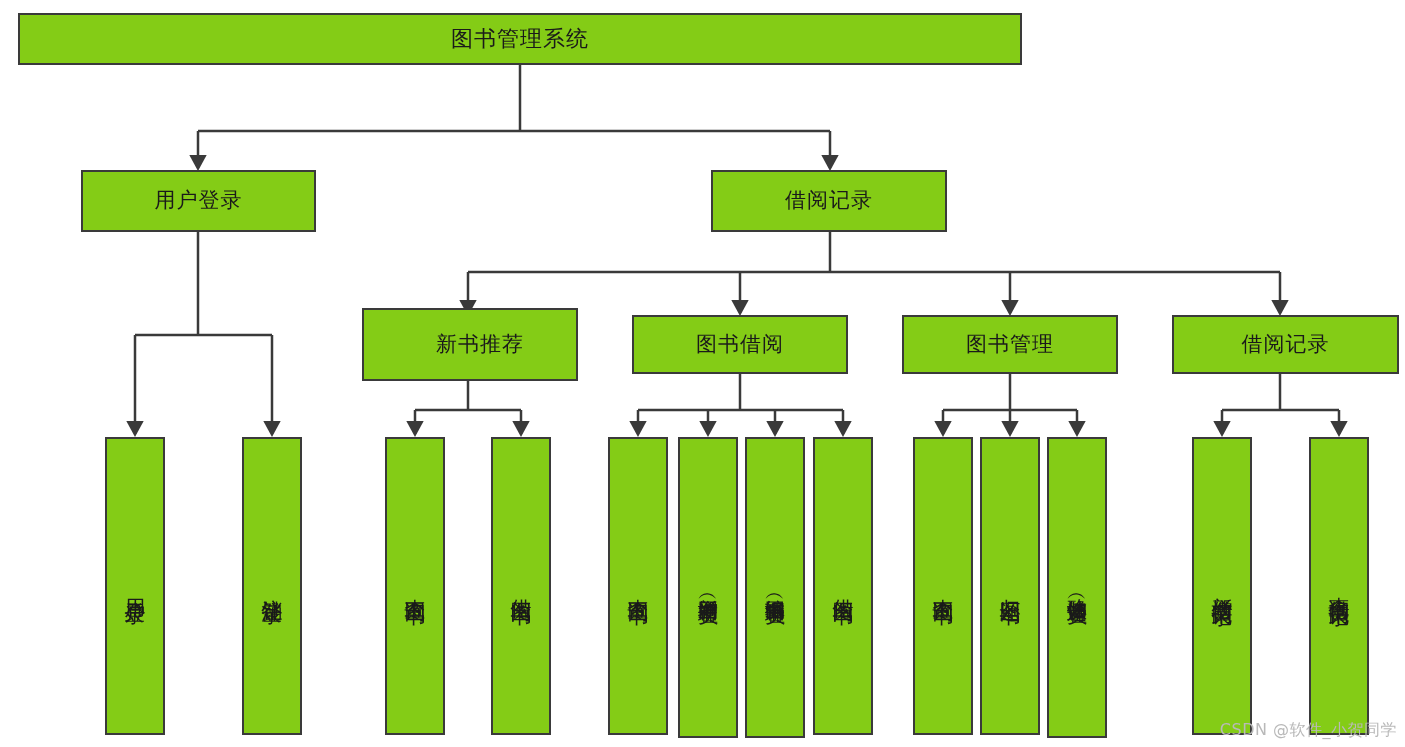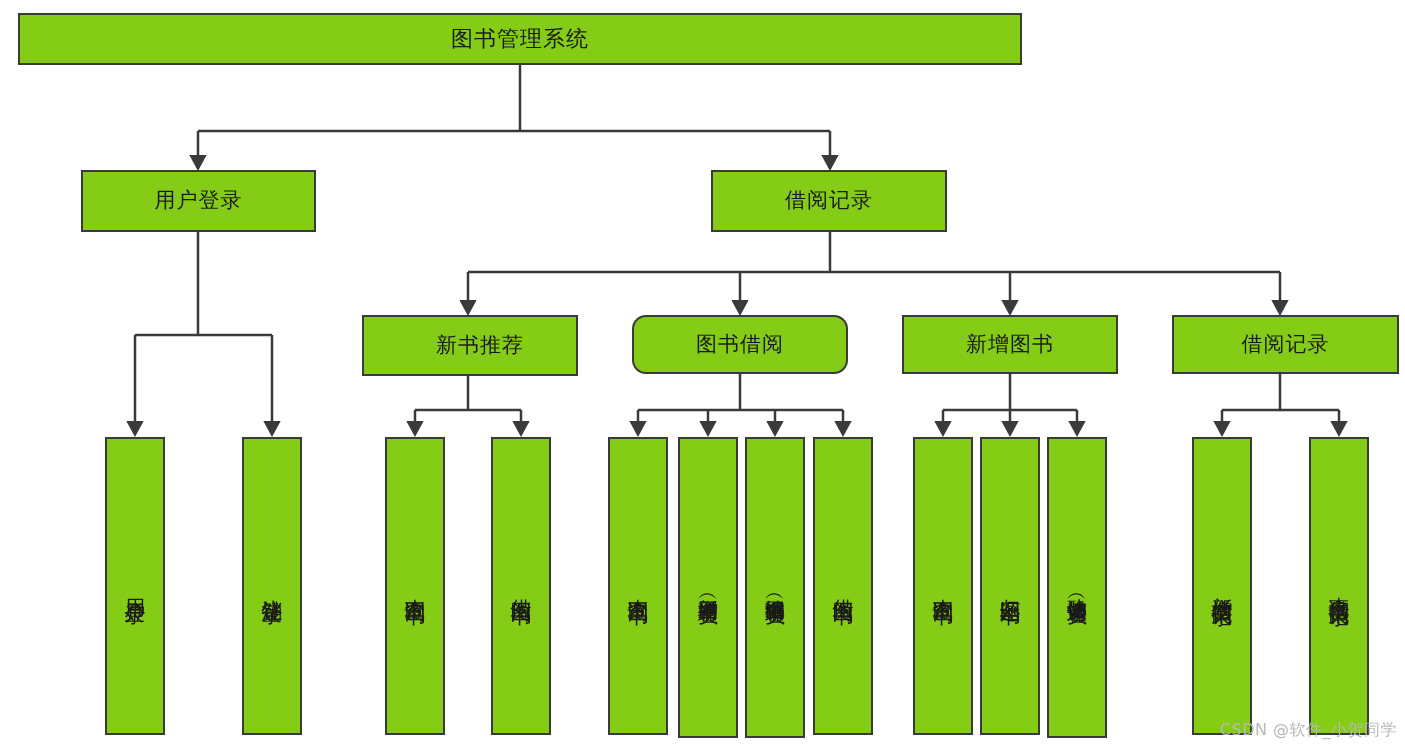--- a/index.html
+++ b/index.html
@@ -126,23 +126,23 @@
       <path d="M 1339 410 L 1339 434" marker-end="url(#arrow)"></path>
 
     </g>
   </svg>
 
   <div class="node horiz title" style="left:18px; top:13px; width:1004px; height:52px;">图书管理系统</div>
 
   <div class="node horiz" style="left:81px; top:170px; width:235px; height:62px;">用户登录</div>
   <div class="node horiz" style="left:711px; top:170px; width:236px; height:62px;">借阅记录</div>
 
-  <div class="node horiz" style="left:362px; top:315px; width:216px; height:61px;padding-left:20px;">新书推荐</div>
-  <div class="node horiz" style="left:632px; top:315px; width:216px; height:59px;border-radius:14px;">图书借阅</div>
-  <div class="node horiz" style="left:902px; top:315px; width:216px; height:59px;">新增图书</div>
+  <div class="node horiz" style="left:362px; top:308px; width:216px; height:73px;padding-left:20px;">新书推荐</div>
+  <div class="node horiz" style="left:632px; top:315px; width:216px; height:59px;">图书借阅</div>
+  <div class="node horiz" style="left:902px; top:315px; width:216px; height:59px;">图书管理</div>
   <div class="node horiz" style="left:1172px; top:315px; width:227px; height:59px;">借阅记录</div>
 
   <div class="node vert" style="left:105px; top:437px; width:60px; height:298px;">用户登录</div>
   <div class="node vert" style="left:242px; top:437px; width:60px; height:298px;">注销登录</div>
 
   <div class="node vert" style="left:385px; top:437px; width:60px; height:298px;">查询图书</div>
   <div class="node vert" style="left:491px; top:437px; width:60px; height:298px;">借阅图书</div>
 
   <div class="node vert" style="left:608px; top:437px; width:60px; height:298px;">查询图书</div>
   <div class="node vert tall" style="left:678px; top:437px; width:60px; height:301px;">新增图书（管理员）</div>

